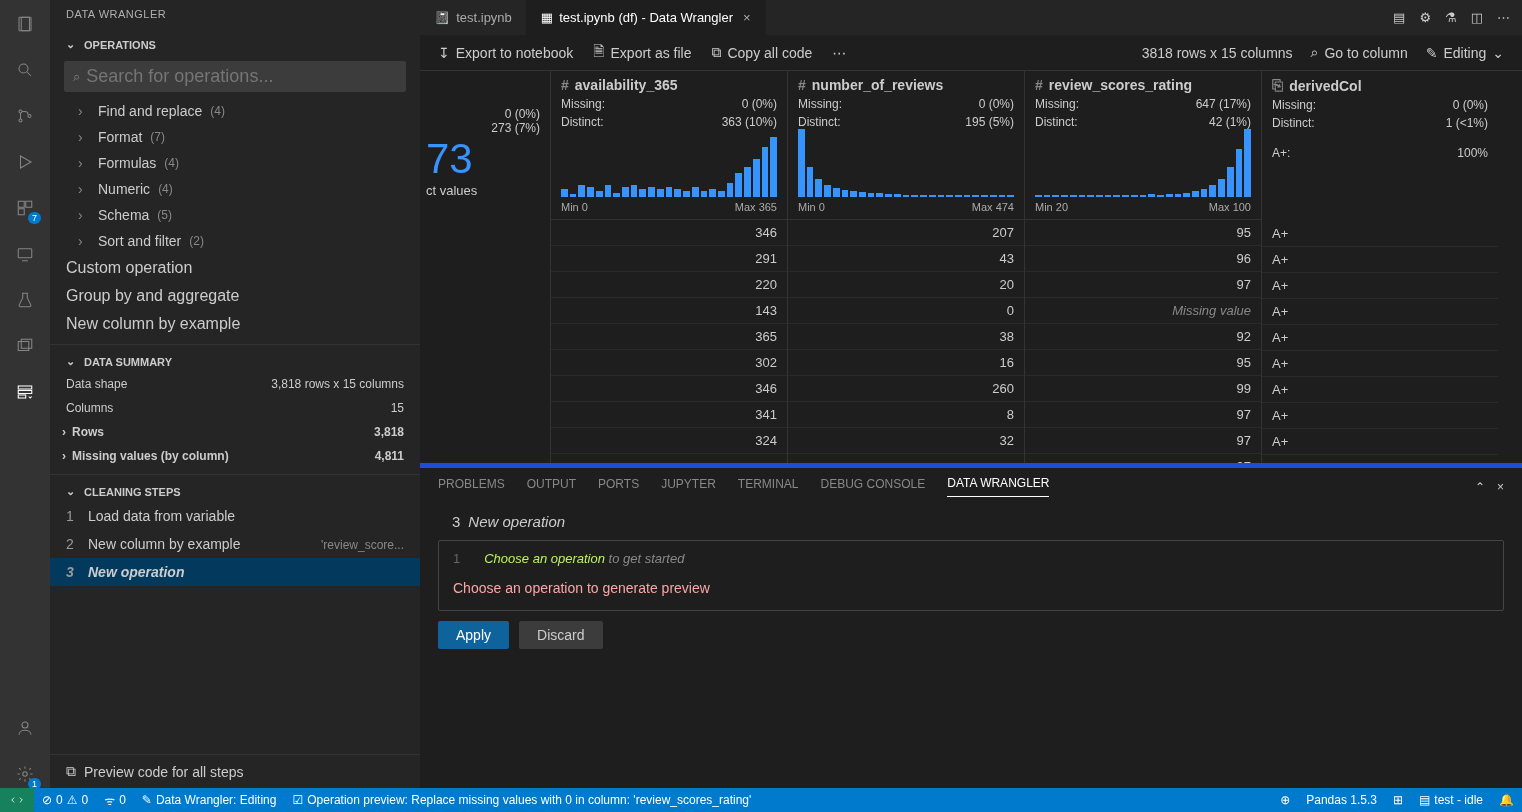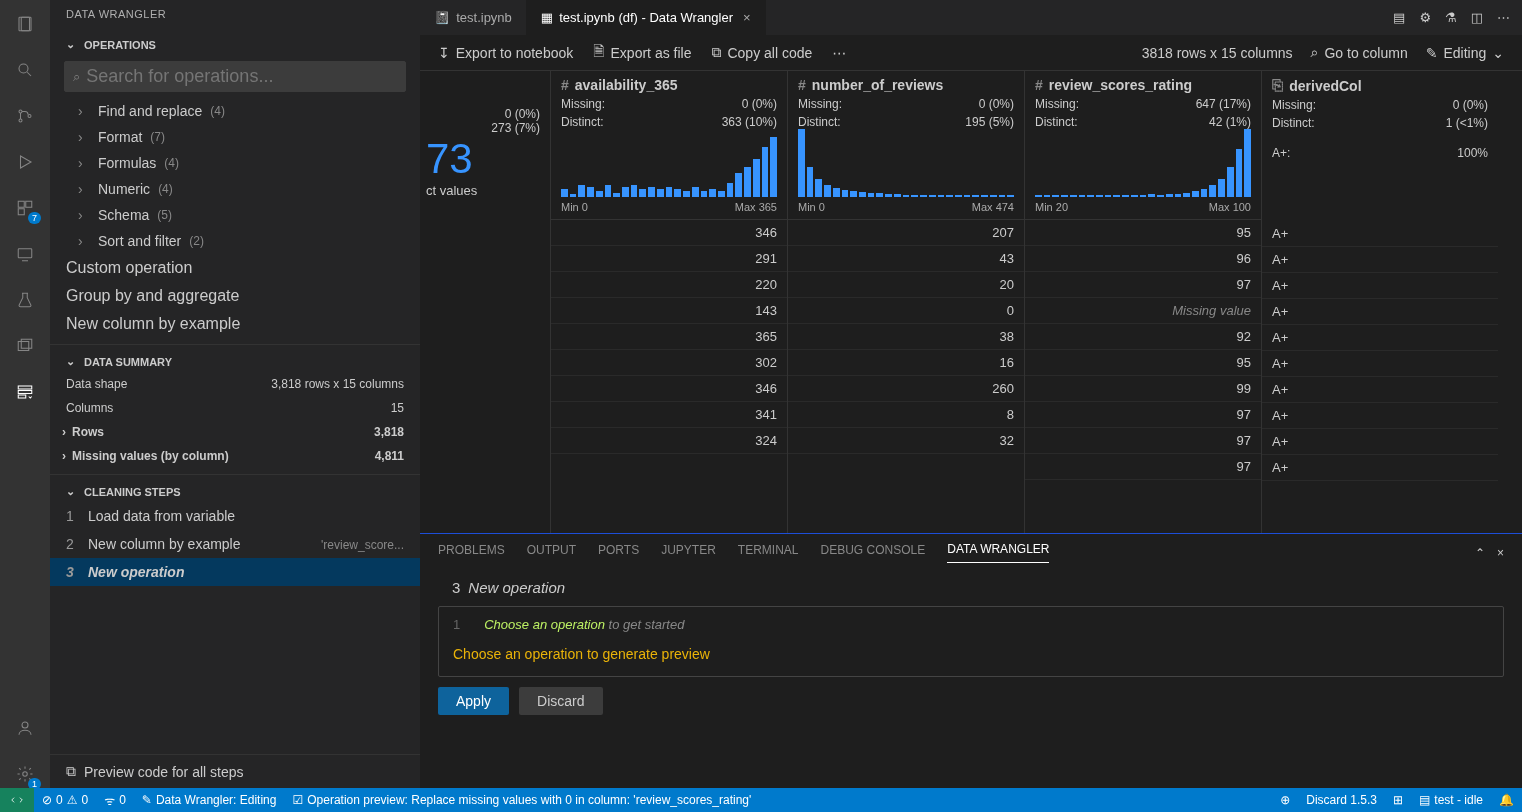--- a/index.html
+++ b/index.html
@@ -62,34 +62,34 @@
 .col-meta { padding: 2px 10px; display: flex; justify-content: space-between; font-size: 12px; color: #ccc; }
 .histo { height: 68px; padding: 14px 10px 2px; display: flex; align-items: flex-end; gap: 2px; }
 .bar { background: #3794ff; width: 7px; }
 .histo-lbl { padding: 2px 10px 6px; display: flex; justify-content: space-between; font-size: 11px; color: #aaa; border-bottom: 1px solid #333; }
 .rows { flex: 1; overflow: hidden; }
 .cell { height: 26px; border-bottom: 1px solid #2a2a2a; padding: 0 10px; display: flex; align-items: center; justify-content: flex-end; font-size: 13px; }
 .cell.left { justify-content: flex-start; }
 .cell.missing { font-style: italic; color: #888; }
 
 
-.panel { height: 255px; border-top: 1px solid #1d4ed8; display: flex; flex-direction: column; background: #1e1e1e; }
+.panel { height: 325px; border-top: 5px solid #1d4ed8; display: flex; flex-direction: column; background: #1e1e1e; }
 .panel-tabs { display: flex; gap: 22px; padding: 8px 18px 0; font-size: 12px; color: #888; align-items: center; }
 .ptab { padding-bottom: 6px; cursor: pointer; }
 .ptab.active { color: #fff; border-bottom: 1px solid #fff; }
 .panel-ctrl { margin-left: auto; display: flex; gap: 12px; color: #ccc; }
 .panel-body { flex: 1; padding: 12px 18px; display: flex; flex-direction: column; }
 .pb-title { font-size: 15px; font-style: italic; padding: 4px 0 10px 14px; }
 .pb-title .n { color: #ccc; font-style: normal; margin-right: 8px; }
 .code-box { border: 1px solid #444; border-radius: 2px; padding: 10px 14px; font-family: "SF Mono", Consolas, monospace; font-size: 13px; }
 .code-line { display: flex; gap: 24px; }
 .code-line .ln { color: #666; }
 .code-line .cmd { color: #bef264; font-style: italic; }
 .code-line .rest { color: #888; font-style: italic; }
-.code-msg { padding: 14px 0 4px; color: #eab308; font-size: 14px; font-family: -apple-system, sans-serif; }
+.code-msg { padding: 14px 0 4px; color: #fca5a5; font-size: 14px; font-family: -apple-system, sans-serif; }
 .btns { padding: 10px 0; display: flex; gap: 10px; }
 .btn { padding: 6px 18px; background: #3c3c3c; border: none; color: #ccc; font-size: 14px; cursor: pointer; border-radius: 2px; }
 .btn.primary { background: #0e639c; color: #fff; }
 
 
 .statusbar { height: 24px; background: #007acc; display: flex; align-items: center; font-size: 12px; color: #fff; }
 .sb-remote { background: #16825d; width: 34px; height: 100%; display: flex; align-items: center; justify-content: center; }
 .sb-item { padding: 0 8px; display: flex; align-items: center; gap: 4px; height: 100%; cursor: pointer; }
 .sb-spacer { flex: 1; }
 
@@ -610,20 +610,20 @@
   <div class="sb-item">
       <span>✎</span>
       <span>Data Wrangler: Editing</span>
     </div>
   <div class="sb-item">
       <span>☑</span>
       <span>Operation preview: Replace missing values with 0 in column: 'review_scores_rating'</span>
     </div>
   <div class="sb-spacer"></div>
   <div class="sb-item">⊕</div>
-  <div class="sb-item">Discard 1.5.3</div>
+  <div class="sb-item">Pandas 1.5.3</div>
   <div class="sb-item">⊞</div>
   <div class="sb-item">
       <span>▤</span>
       <span>test - idle</span>
     </div>
   <div class="sb-item">🔔</div>
 </div>
 
 </body></html>

